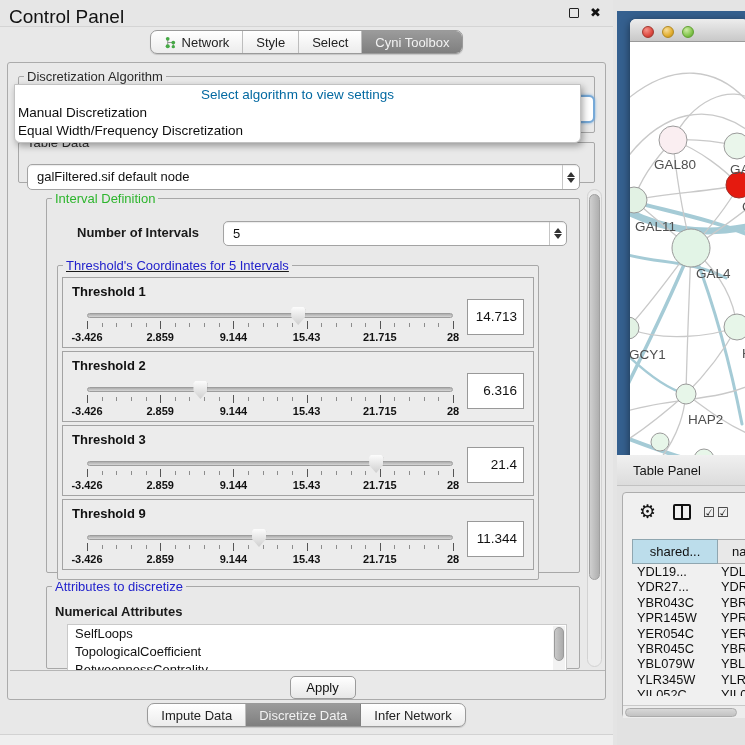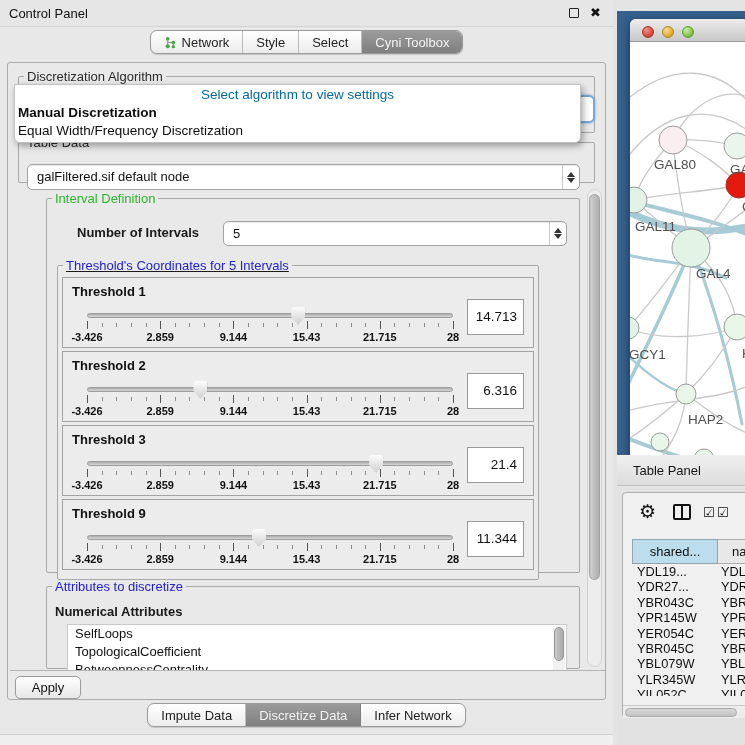--- a/index.html
+++ b/index.html
@@ -4,21 +4,21 @@
 <style>
   html,body{margin:0;padding:0;background:#888;}
   *{box-sizing:border-box;}
   .app{position:relative;width:745px;height:745px;background:#E8E8E8;overflow:hidden;
        font-family:"Liberation Sans","DejaVu Sans",sans-serif;color:#1a1a1a;font-size:13px;}
 
   
   .left-panel{position:absolute;left:0;top:0;width:613px;height:745px;background:#E8E8E8;}
   .titlebar{position:absolute;left:0;top:0;width:100%;height:27px;background:#E6E6E6;
             border-bottom:1px solid #D4D4D4;}
-  .titlebar .title{position:absolute;left:9px;top:6px;font-size:13px;color:#111;}
+  .titlebar .title{position:absolute;left:9px;top:6px;font-size:19px;color:#111;}
   .tb-float{position:absolute;right:34px;top:8px;width:10px;height:10px;border:1.6px solid #222;border-radius:1px;}
   .tb-close{position:absolute;right:12px;top:5px;font-size:13px;font-weight:bold;color:#111;}
 
   .tabrow{position:absolute;left:0;top:30px;width:100%;height:28px;display:flex;justify-content:center;}
   .tabgroup{display:flex;border:1px solid #9a9a9a;border-radius:7px;overflow:hidden;height:24px;
             background:linear-gradient(#ffffff,#ececec);box-shadow:0 1px 1px rgba(0,0,0,.15);}
   .tabgroup .tab{display:flex;align-items:center;gap:5px;padding:0 13px;font-size:13px;color:#222;
             border-right:1px solid #bdbdbd;cursor:default;white-space:nowrap;}
   .tabgroup .tab:last-child{border-right:none;}
   .tabgroup .tab.selected{background:linear-gradient(#9b9b9b,#7f7f7f);color:#f2f2f2;border-right-color:#7f7f7f;}
@@ -34,21 +34,21 @@
   .lg-blue{color:#2222CC;}
 
   .fs-algo{position:absolute;left:10px;top:6px;width:577px;height:64px;}
   .combo-ring{position:absolute;left:563px;top:32px;width:24px;height:28px;border:2px solid #76A9D8;
               border-radius:6px;background:#fff;box-shadow:0 0 3px #76A9D8;}
 
   .popup{position:absolute;left:6px;top:21px;width:567px;height:59px;background:#fff;z-index:30;
          border:1px solid #C2C2C2;border-radius:0 0 6px 6px;box-shadow:2px 3px 7px rgba(0,0,0,.35);}
   .popup .hint{height:19px;line-height:19px;text-align:center;color:#0369a1;font-size:13.5px;}
   .popup .opt{height:18px;line-height:18px;padding-left:3px;font-size:13.5px;color:#0d0d0d;}
-  .popup .opt.bold{font-weight:bold;}
+  .popup .opt.bold{font-weight:normal;}
 
   .fs-tabledata{position:absolute;left:10px;top:72px;width:577px;height:48px;}
   .combo{position:relative;background:#fff;border:1px solid #A3A3A3;border-radius:5px;height:26px;
          line-height:24px;padding-left:9px;font-size:13px;color:#111;
          box-shadow:inset 0 1px 1px rgba(0,0,0,.08);}
   .combo .spin{position:absolute;right:0;top:0;width:17px;height:100%;border-left:1px solid #C6C6C6;
                display:flex;flex-direction:column;align-items:center;justify-content:center;gap:1px;}
   .combo .spin i{border:4px solid transparent;display:block;width:0;height:0;}
   .combo .spin i.up{border-bottom:5px solid #333;border-top:none;}
   .combo .spin i.dn{border-top:5px solid #333;border-bottom:none;}
@@ -88,21 +88,21 @@
   .attr-list .item{height:18px;line-height:18px;padding-left:7px;font-size:13px;color:#111;}
   .list-scroll{position:absolute;right:1px;top:1px;width:12px;height:54px;background:#F2F2F2;}
   .list-thumb{position:absolute;left:1px;top:1px;width:10px;height:34px;border-radius:5px;
               background:linear-gradient(90deg,#C9C9C9,#ABABAB);border:1px solid #9a9a9a;}
 
   .main-vscroll{position:absolute;right:3px;top:2px;width:15px;height:478px;background:#EDEDED;
                 border:1px solid #D2D2D2;border-radius:8px;}
   .main-vthumb{position:absolute;left:1px;top:4px;width:11px;height:386px;border-radius:6px;
                background:linear-gradient(90deg,#CFCFCF,#AFAFAF);border:1px solid #A0A0A0;}
 
-  .applyrow{position:absolute;left:7px;top:610px;width:100%;height:28px;display:flex;justify-content:flex-start;align-items:center;}
+  .applyrow{position:absolute;left:16px;top:610px;width:100%;height:28px;display:flex;justify-content:center;align-items:center;}
   .applybtn{width:66px;height:23px;border:1px solid #9B9B9B;border-radius:5px;
             background:linear-gradient(#FFFFFF,#E7E7E7);font-size:13px;color:#111;text-align:center;line-height:21px;}
 
   .bottom-tabrow{position:absolute;left:0;top:703px;width:613px;height:28px;display:flex;justify-content:center;}
   .left-bottom-strip{position:absolute;left:0;top:734px;width:613px;height:11px;background:#EFEFEF;border-top:1px solid #D2D2D2;}
 
   
   .right-panel{position:absolute;left:613px;top:0;width:132px;height:745px;background:#E4E4E4;overflow:hidden;}
   .desktop{position:absolute;left:4px;top:0;width:128px;height:455px;background:#35608F;margin-top:11px;}
   .net-window{position:absolute;left:13px;top:8px;width:118px;height:442px;border-radius:6px 6px 0 0;

